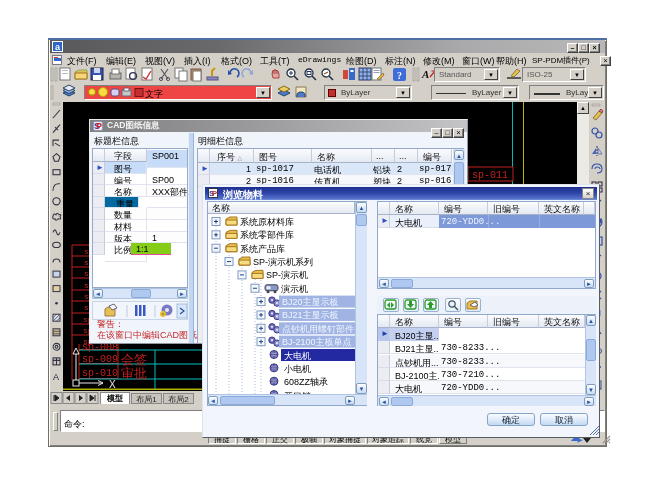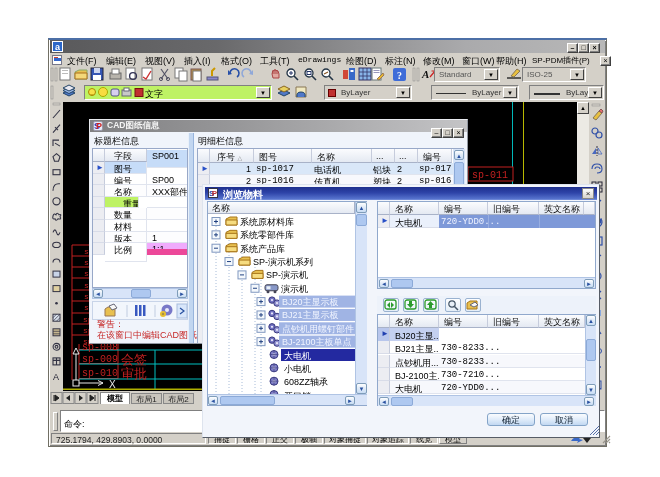--- a/index.html
+++ b/index.html
@@ -7,21 +7,21 @@
 .abs{position:absolute}
 .mono{font-family:"Liberation Mono",monospace}
 .win{left:48px;top:38px;width:559px;height:409px;background:#D4D0C8;border:1px solid #716F64;border-top:2px solid #4C6FA6;box-shadow:inset 1px 1px 0 #fff, inset -1px -1px 0 #808080}
 .tbar{left:2px;top:2px;width:555px;height:13px;background:linear-gradient(90deg,#59595B 0%,#69696B 30%,#8E8E90 55%,#AAAAAC 75%,#B8B8B8 100%);color:#fff;font-weight:bold;font-size:9px;line-height:13px}
 .btn3{display:inline-block;width:11px;height:10px;background:#D4D0C8;border:1px solid;border-color:#fff #404040 #404040 #fff;box-shadow:inset -1px -1px 0 #808080;font-size:7px;line-height:8px;text-align:center;color:#000}
 .menu{left:2px;top:15px;width:555px;height:13px;background:#D4D0C8;font-size:9px;color:#000}
 .menu span{position:absolute;top:2px}
 .toolrow{background:#D4D0C8}
 .combo{background:#D4D0C8;border:1px solid;border-color:#808080 #fff #fff #808080;font-size:8px;color:#444;position:absolute}
 .combo .cd{position:absolute;right:1px;top:1px;bottom:1px;width:14px;background:#D4D0C8;border:1px solid;border-color:#fff #404040 #404040 #fff;text-align:center;font-size:6px;color:#000;line-height:11px}
-.sunken{border:1px solid;border-color:#808080 #fff #fff #808080;background:#bef264}
+.sunken{border:1px solid;border-color:#808080 #fff #fff #808080;background:#ef4444}
 .canvas{background:#000}
 .redtx{color:#C62828}
 .xpbtn{background:linear-gradient(180deg,#FDFEFF,#E2ECF8 45%,#C8DCF4);border:1px solid #7F9DB9;border-radius:2px}
 .gridhead{background:linear-gradient(180deg,#FBFCFE,#E4E9F2);border-right:1px solid #C6CCDC;border-bottom:1px solid #A8B2C8;color:#111}
 .cell{position:absolute;overflow:hidden;white-space:nowrap}
 </style></head>
 <body>
 <div id="stage">
 
   <div class="abs win" id="mainwin"></div>
@@ -454,23 +454,20 @@
   </div>
 
   <div class="abs" id="cmdline" style="left:50px;top:405px;width:555px;height:28px;background:#D4D0C8">
     <div class="abs" style="left:3px;top:7px;width:5px;height:19px;border:1px solid;border-color:#fff #808080 #808080 #fff"></div>
     <div class="abs sunken" style="left:10px;top:5px;width:545px;height:22px;background:#fff">
       <span style="position:absolute;left:3px;top:7px;font-size:9px;color:#000">命令:</span>
     </div>
   </div>
 
   <div class="abs" id="statusbar" style="left:50px;top:433px;width:555px;height:12px;background:#D4D0C8;font-size:8px;color:#000">
-    <div class="abs" style="left:1px;top:0px;width:155px;height:11px;border:1px solid;border-color:#808080 #fff #fff #808080;background:#D4D0C8">
-      <span style="position:absolute;left:4px;top:1px;font-size:8.5px;color:#222">725.1794, 429.8903, 0.0000</span>
-    </div>
     <span class="abs" style="left:158px;top:0px;width:28px;height:11px;border:1px solid;border-color:#808080 #fff #fff #808080;text-align:center">捕捉</span>
     <span class="abs" style="left:187px;top:0px;width:28px;height:11px;border:1px solid;border-color:#808080 #fff #fff #808080;text-align:center">栅格</span>
     <span class="abs" style="left:216px;top:0px;width:28px;height:11px;border:1px solid;border-color:#808080 #fff #fff #808080;text-align:center">正交</span>
     <span class="abs" style="left:245px;top:0px;width:28px;height:11px;border:1px solid;border-color:#808080 #fff #fff #808080;text-align:center">极轴</span>
     <span class="abs" style="left:274px;top:0px;width:42px;height:11px;border:1px solid;border-color:#808080 #fff #fff #808080;text-align:center">对象捕捉</span>
     <span class="abs" style="left:317px;top:0px;width:42px;height:11px;border:1px solid;border-color:#808080 #fff #fff #808080;text-align:center">对象追踪</span>
     <span class="abs" style="left:360px;top:0px;width:28px;height:11px;border:1px solid;border-color:#808080 #fff #fff #808080;text-align:center">线宽</span>
     <span class="abs" style="left:389px;top:0px;width:28px;height:11px;border:1px solid;border-color:#fff #808080 #808080 #fff;text-align:center">模型</span>
     <svg width="45" height="13" style="position:absolute;left:520px;top:0px">
       <path d="M1 8 Q5 2 11 4 L9 6 L13 7 L7 10 L8 8 Z" fill="#3868C8"></path>
@@ -500,34 +497,34 @@
         </div>
       <div class="abs cell" style="left:12px;top:13.0px;width:42px;height:11.6px;background:#C6DCF8;border-right:1px solid #E0E4EE;border-bottom:1px solid #E0E4EE;font-size:9px;color:#000;padding:1px 0 0 9px">图号</div>
       <div class="abs cell" style="left:54px;top:1px;width:40px;height:11.6px;background:#C6DCF8;border-bottom:1px solid #E0E4EE;font-size:9px;color:#000;padding:1px 0 16px 5px">SP001</div>
       <div class="abs" style="left:0;top:24.6px;width:12px;height:11.6px;background:#ECEDF2;border-right:1px solid #C6CCDC;border-bottom:1px solid #D8DCE8"></div>
       <div class="abs cell" style="left:12px;top:24.6px;width:42px;height:11.6px;background:#FFFFFF;border-right:1px solid #E0E4EE;border-bottom:1px solid #E0E4EE;font-size:9px;color:#000;padding:1px 0 0 9px">编号</div>
       <div class="abs cell" style="left:54px;top:24.6px;width:40px;height:11.6px;background:#FFFFFF;border-bottom:1px solid #E0E4EE;font-size:9px;color:#000;padding:1px 0 0 5px">SP00</div>
       <div class="abs" style="left:0;top:36.2px;width:12px;height:11.6px;background:#ECEDF2;border-right:1px solid #C6CCDC;border-bottom:1px solid #D8DCE8"></div>
       <div class="abs cell" style="left:12px;top:36.2px;width:42px;height:11.6px;background:#FDFDFE;border-right:1px solid #E0E4EE;border-bottom:1px solid #E0E4EE;font-size:9px;color:#000;padding:1px 0 0 9px">名称</div>
       <div class="abs cell" style="left:54px;top:36.2px;width:40px;height:11.6px;background:#FDFDFE;border-bottom:1px solid #E0E4EE;font-size:9px;color:#000;padding:1px 0 0 5px">XXX部件</div>
       <div class="abs" style="left:0;top:47.8px;width:12px;height:11.6px;background:#ECEDF2;border-right:1px solid #C6CCDC;border-bottom:1px solid #D8DCE8"></div>
-      <div class="abs cell" style="left:12px;top:47.8px;width:34px;height:11.6px;background:#bef264;border-right:1px solid #E0E4EE;border-bottom:1px solid #E0E4EE;font-size:9px;color:#000;padding:1px 0 0 18px">重量</div>
+      <div class="abs cell" style="left:12px;top:47.8px;width:34px;height:11.6px;background:#0369a1;border-right:1px solid #E0E4EE;border-bottom:1px solid #E0E4EE;font-size:9px;color:#000;padding:1px 0 0 11px">重量</div>
       <div class="abs cell" style="left:54px;top:47.8px;width:40px;height:11.6px;background:#FFFFFF;border-bottom:1px solid #E0E4EE;font-size:9px;color:#000;padding:1px 0 0 5px"></div>
       <div class="abs" style="left:0;top:59.4px;width:12px;height:11.6px;background:#ECEDF2;border-right:1px solid #C6CCDC;border-bottom:1px solid #D8DCE8"></div>
       <div class="abs cell" style="left:12px;top:59.4px;width:42px;height:11.6px;background:#FDFDFE;border-right:1px solid #E0E4EE;border-bottom:1px solid #E0E4EE;font-size:9px;color:#000;padding:1px 0 0 9px">数量</div>
       <div class="abs cell" style="left:54px;top:59.4px;width:40px;height:11.6px;background:#FDFDFE;border-bottom:1px solid #E0E4EE;font-size:9px;color:#000;padding:1px 0 0 5px"></div>
       <div class="abs" style="left:0;top:71.0px;width:12px;height:11.6px;background:#ECEDF2;border-right:1px solid #C6CCDC;border-bottom:1px solid #D8DCE8"></div>
       <div class="abs cell" style="left:12px;top:71.0px;width:42px;height:11.6px;background:#FFFFFF;border-right:1px solid #E0E4EE;border-bottom:1px solid #E0E4EE;font-size:9px;color:#000;padding:1px 0 0 9px">材料</div>
       <div class="abs cell" style="left:54px;top:71.0px;width:40px;height:11.6px;background:#FFFFFF;border-bottom:1px solid #E0E4EE;font-size:9px;color:#000;padding:1px 0 0 5px"></div>
       <div class="abs" style="left:0;top:82.6px;width:12px;height:11.6px;background:#ECEDF2;border-right:1px solid #C6CCDC;border-bottom:1px solid #D8DCE8"></div>
       <div class="abs cell" style="left:12px;top:82.6px;width:42px;height:11.6px;background:#FDFDFE;border-right:1px solid #E0E4EE;border-bottom:1px solid #E0E4EE;font-size:9px;color:#000;padding:1px 0 0 9px">版本</div>
       <div class="abs cell" style="left:54px;top:82.6px;width:40px;height:11.6px;background:#FDFDFE;border-bottom:1px solid #E0E4EE;font-size:9px;color:#000;padding:1px 0 0 5px">1</div>
       <div class="abs" style="left:0;top:94.2px;width:12px;height:11.6px;background:#ECEDF2;border-right:1px solid #C6CCDC;border-bottom:1px solid #D8DCE8"></div>
       <div class="abs cell" style="left:12px;top:94.2px;width:42px;height:11.6px;background:#FFFFFF;border-right:1px solid #E0E4EE;border-bottom:1px solid #E0E4EE;font-size:9px;color:#000;padding:1px 0 17px 9px">比例</div>
-      <div class="abs cell" style="left:54px;top:94.2px;width:40px;height:11.6px;background:#f0abfc;border-bottom:6px solid #ec4899;font-size:9px;color:#000;padding:1px 0 0 5px">1:1</div>
+      <div class="abs cell" style="left:38px;top:94.2px;width:40px;height:11.6px;background:#84cc16;border-bottom:1px solid #ec4899;font-size:9px;color:#000;padding:1px 0 0 5px">1:1</div>
     </div>
 
     <div class="abs" style="left:2px;top:168px;width:96px;height:11px;background:#D8E4F8;border:1px solid #B0C4E4">
       <span class="abs xpbtn" style="left:0;top:0;width:10px;height:9px;color:#2850A0;font-size:6px;text-align:center;line-height:9px">◄</span>
       <span class="abs xpbtn" style="right:0;top:0;width:10px;height:9px;color:#2850A0;font-size:6px;text-align:center;line-height:9px">►</span>
       <span class="abs" style="left:38px;top:0;width:20px;height:9px;background:#AEC8F0;border:1px solid #8CAAD8;border-radius:2px"></span>
     </div>
 
     <div class="abs" style="left:2px;top:181px;width:96px;height:19px;background:#F2F6FC;border:1px solid #C8D4E8">
       <svg width="96" height="18" style="position:absolute;left:0;top:0">

